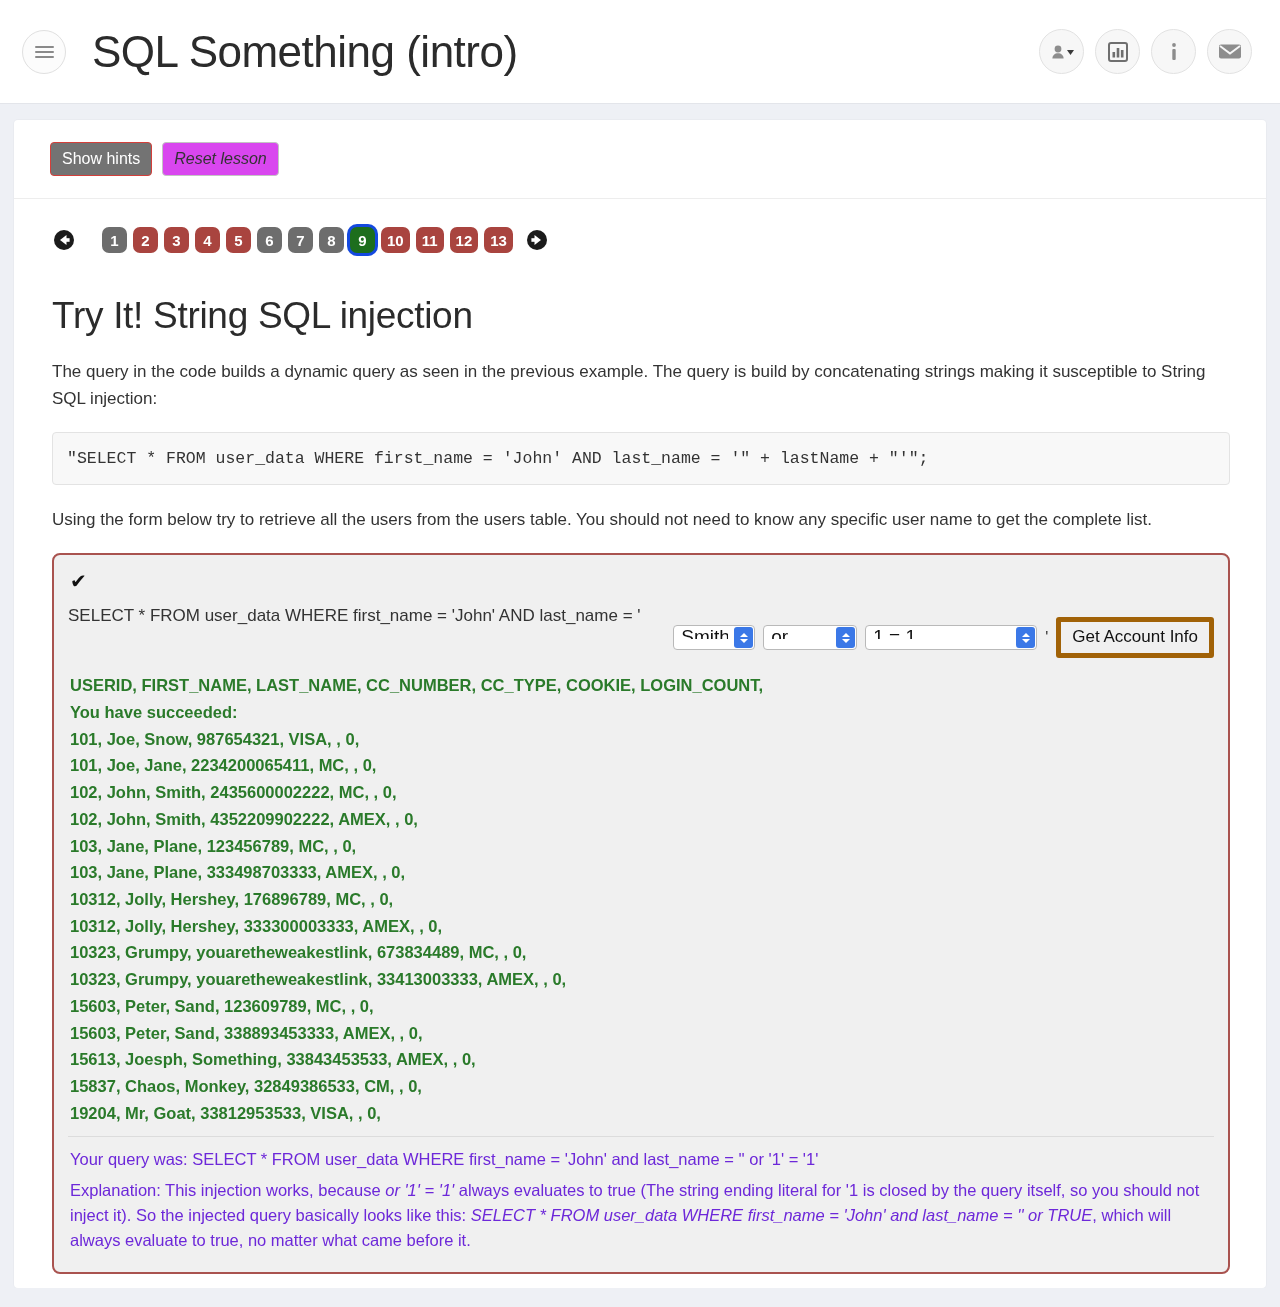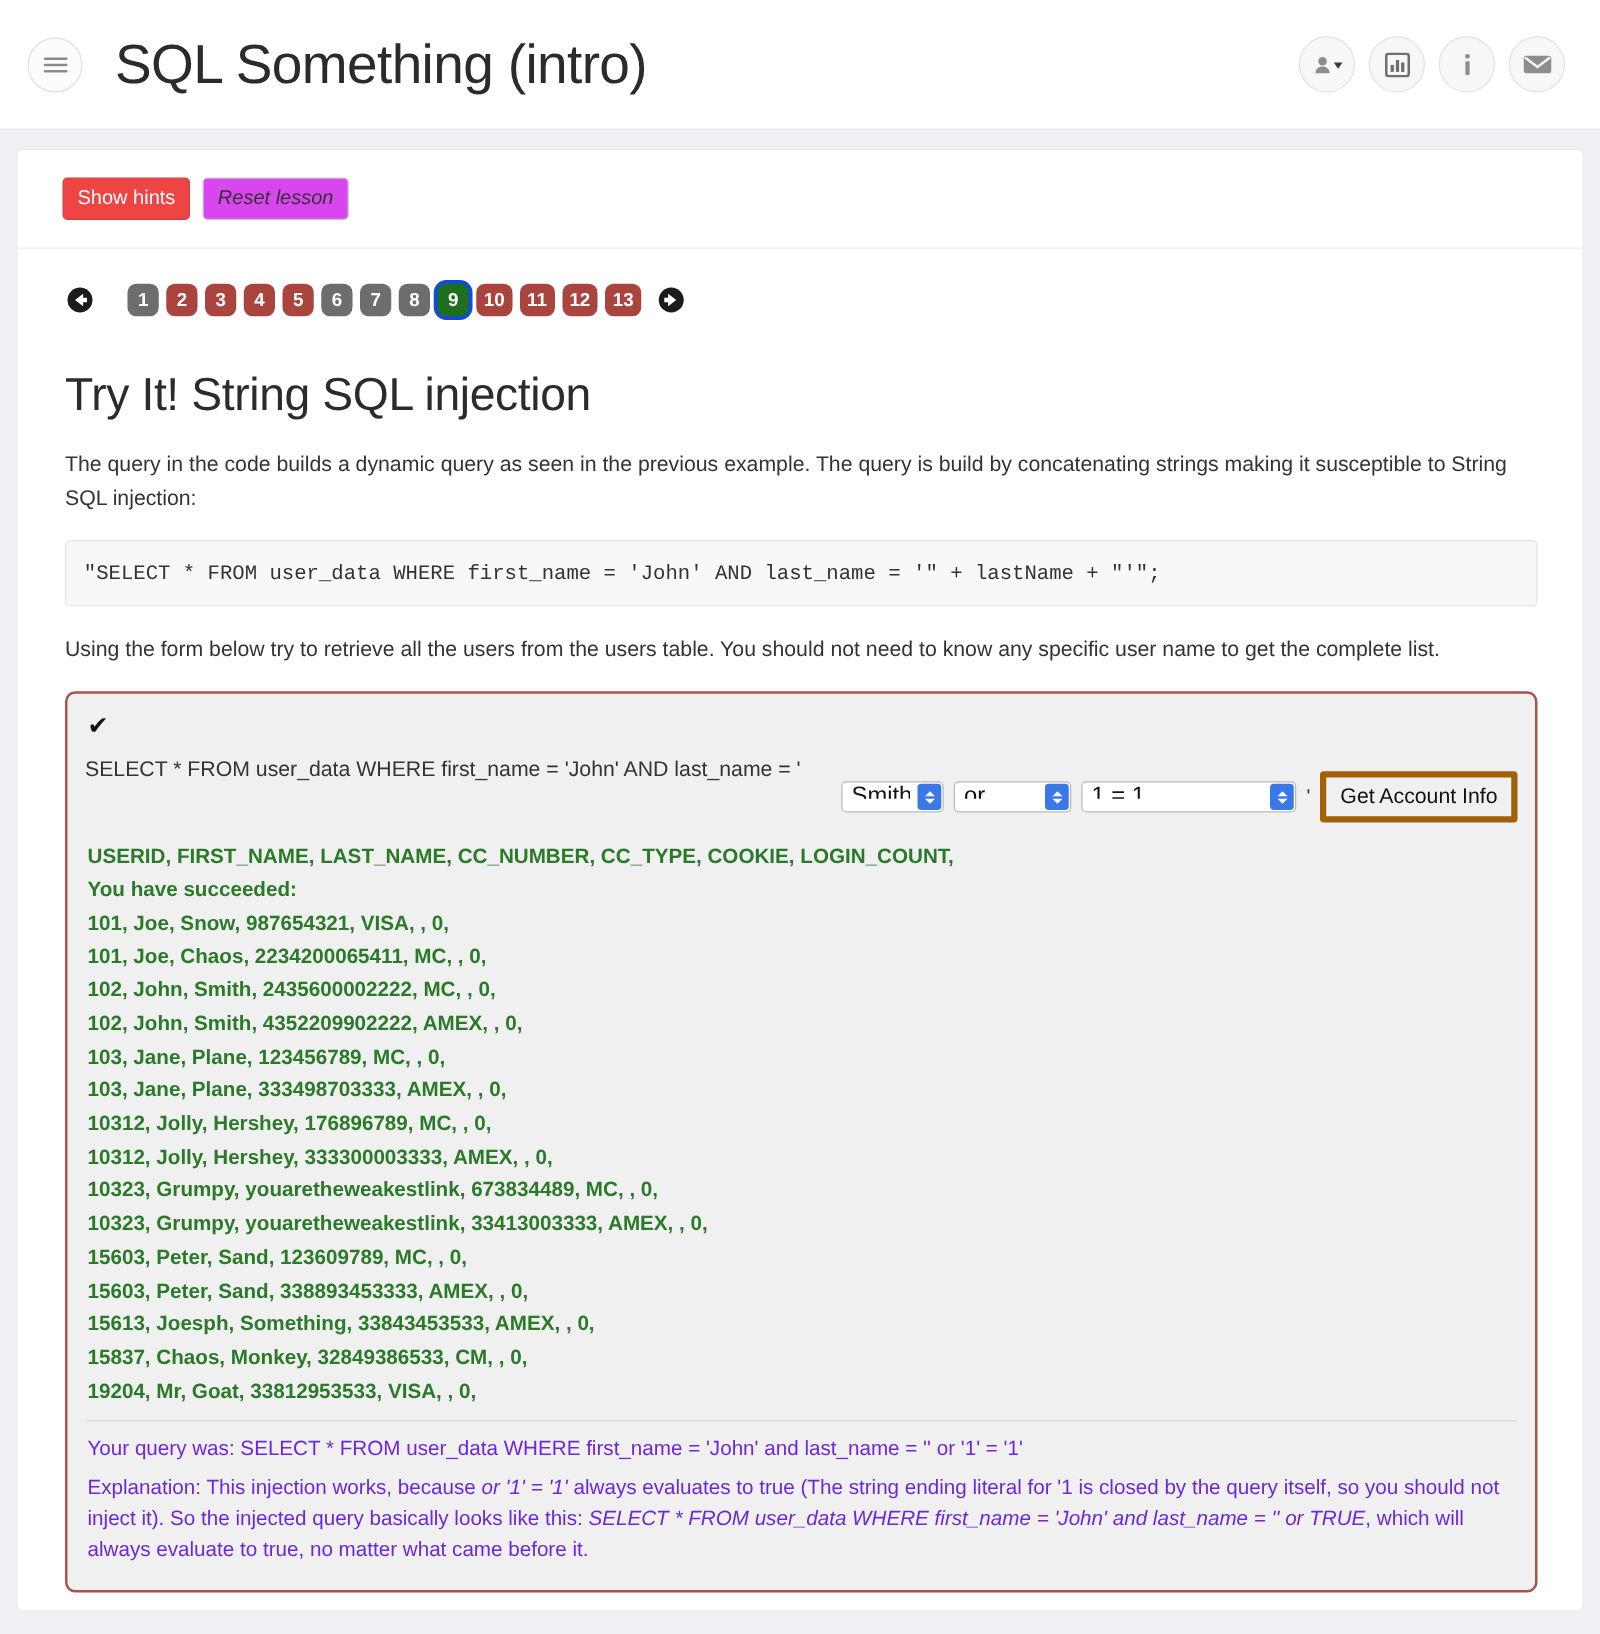--- a/index.html
+++ b/index.html
@@ -78,21 +78,21 @@
   }
   .btn {
     font-family: "Liberation Sans", sans-serif;
     font-size: 16px;
     padding: 6px 11px 7px 11px;
     border-radius: 4px;
     border: 1px solid transparent;
     cursor: pointer;
     line-height: 1.2;
   }
-  .btn-danger { background: #ef4444; color: #fff; border-color: #d43f3a; }
+  .btn-danger { background: #737373; color: #fff; border-color: #d43f3a; }
   .btn-default { background: #d946ef; color: #333; border-color: #c4c4c4; font-style: italic; }
 
   
   .pager {
     display: flex;
     align-items: center;
     gap: 6px;
     padding: 28px 36px 0 38px;
   }
   .arrow {
@@ -371,21 +371,21 @@
           <span class="quote-lit">'</span>
           <button class="btn-account">Get Account Info</button>
         </div>
       </div>
 
       <div class="results">
         <div class="line">USERID, FIRST_NAME, LAST_NAME, CC_NUMBER, CC_TYPE, COOKIE, LOGIN_COUNT,</div>
         <div class="line">You have succeeded:</div>
         <div id="result-rows">
             <div class="line">101, Joe, Snow, 987654321, VISA, , 0,</div>
-            <div class="line">101, Joe, Chaos, 2234200065411, MC, , 0,</div>
+            <div class="line">101, Joe, Jane, 2234200065411, MC, , 0,</div>
             <div class="line">102, John, Smith, 2435600002222, MC, , 0,</div>
             <div class="line">102, John, Smith, 4352209902222, AMEX, , 0,</div>
             <div class="line">103, Jane, Plane, 123456789, MC, , 0,</div>
             <div class="line">103, Jane, Plane, 333498703333, AMEX, , 0,</div>
             <div class="line">10312, Jolly, Hershey, 176896789, MC, , 0,</div>
             <div class="line">10312, Jolly, Hershey, 333300003333, AMEX, , 0,</div>
             <div class="line">10323, Grumpy, youaretheweakestlink, 673834489, MC, , 0,</div>
             <div class="line">10323, Grumpy, youaretheweakestlink, 33413003333, AMEX, , 0,</div>
             <div class="line">15603, Peter, Sand, 123609789, MC, , 0,</div>
             <div class="line">15603, Peter, Sand, 338893453333, AMEX, , 0,</div>

